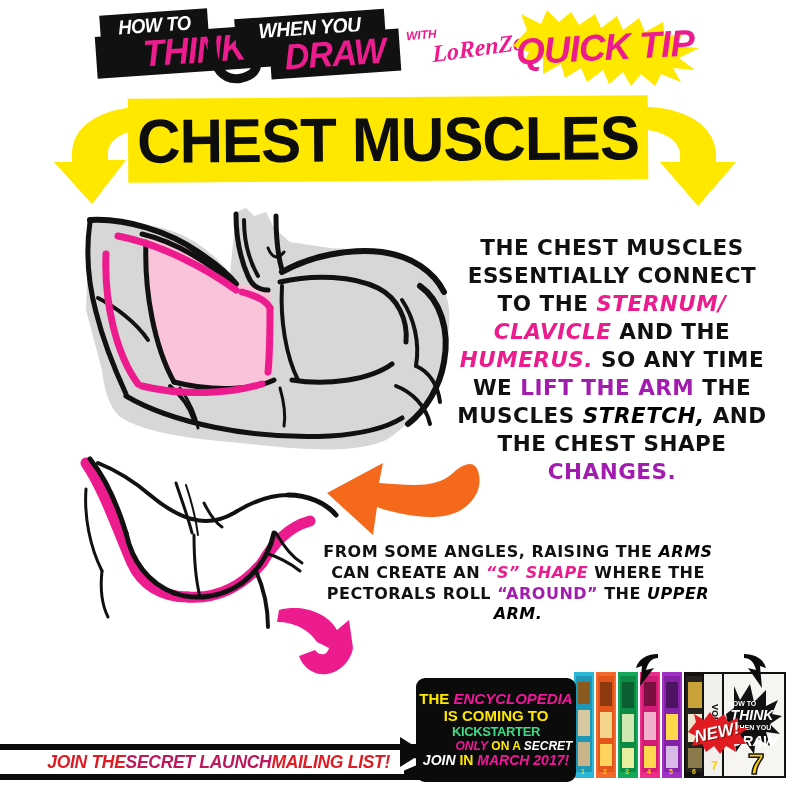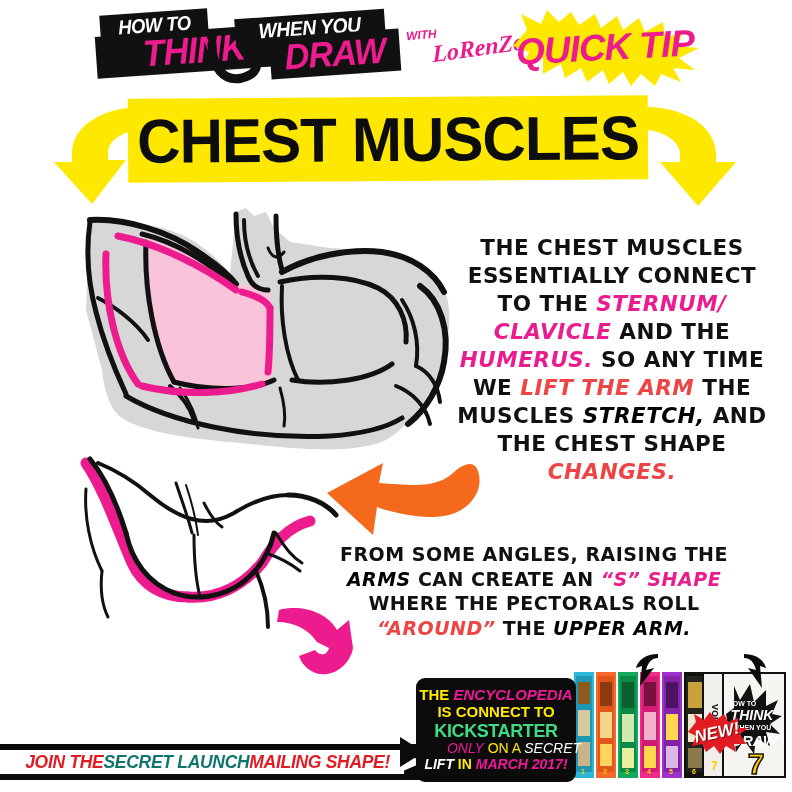--- a/index.html
+++ b/index.html
@@ -121,25 +121,25 @@
     color: #111111;
     text-align: center;
     line-height: 1.30;
     letter-spacing: 0.5px;
   }
   #text-block-1 {
     left: 452px; top: 234px; width: 320px;
     font-size: 21.5px;
   }
   #text-block-2 {
-    left: 336px; top: 542px; width: 396px;
-    font-size: 19px;
+    left: 320px; top: 542px; width: 396px;
+    font-size: 16px;
   }
   .hl-pink   { color: #EC1C8E; font-style: italic; font-weight: 900; }
-  .hl-orange { color: #ef4444; font-style: italic; font-weight: 900; }
+  .hl-orange { color: #a21caf; font-weight: 900; }
   .hl-black  { color: #000000; font-style: italic; font-weight: 900; }
 
   
   #onlyway-badge {
     position: absolute; left: 652px; top: 645px; width: 126px; height: 40px;
     background: #111111; border-radius: 7px;
     display: flex; flex-direction: column; align-items: center; justify-content: center;
     line-height: 1.08; z-index: 9;
   }
   #onlyway-badge .l1 { font-family: "Liberation Sans", sans-serif; font-weight: 900; font-style: italic; font-size: 11.5px; }
@@ -157,22 +157,22 @@
   }
   #promo-lines {
     position: absolute; left: 416px; top: 678px; width: 160px; height: 104px;
     display: flex; flex-direction: column; align-items: center; justify-content: center;
     line-height: 1.12; z-index: 7;
     font-family: "Liberation Sans", sans-serif;
   }
   #promo-lines div { white-space: nowrap; }
   .pl1 { font-size: 15px; font-weight: 900; }
   .pl2 { font-size: 15px; font-weight: 900; }
-  .pl3 { font-size: 18px; font-weight: 900; letter-spacing: -0.4px; }
-  .pl4 { font-size: 14px; font-weight: 400; margin-left: 36px; }
+  .pl3 { font-size: 13px; font-weight: 900; letter-spacing: -0.4px; }
+  .pl4 { font-size: 12px; font-weight: 700; margin-left: 36px; }
   .pl5 { font-size: 14px; font-weight: 900; }
   .c-yellow { color: #FFE800; }
   .c-pink   { color: #F2179A; }
   .c-green  { color: #3DDC84; }
   .c-white  { color: #ffffff; }
   .it { font-style: italic; }
 
   #promo-arrow { position: absolute; left: 398px; top: 735px; width: 28px; height: 34px; z-index: 7; }
 
   #books-row { position: absolute; left: 574px; top: 670px; width: 140px; height: 110px; z-index: 5; }
@@ -199,21 +199,21 @@
   #mail-bar-tip { position: absolute; left: 396px; top: 744px; width: 30px; height: 36px; z-index: 5; }
   #mail-text {
     position: absolute; left: 0px; top: 750px; width: 398px; height: 24px;
     display: flex; align-items: center; justify-content: flex-end;
     padding-right: 8px;
     font-family: "Liberation Sans", sans-serif;
     font-weight: 900; font-style: italic; font-size: 17.5px;
     letter-spacing: -0.3px; z-index: 6; padding-left: 17px;
   }
   .ml-red { color: #E01B22; }
-  .ml-blk { color: #0f766e; }
+  .ml-blk { color: #be185d; }
 </style>
 </head>
 <body>
 
 <div id="page">
 
   <div id="header-row">
 
     <div class="logo-blk logo-howto">
       <span>HOW TO</span>
@@ -413,30 +413,30 @@
     <polygon fill="#E01B22" points="2,20 10,10 8,2 18,8 24,0 30,8 38,2 42,10 52,6 52,16 62,16 54,22 60,32 48,32 50,40 40,34 34,42 28,34 20,40 16,32 6,34 10,24"></polygon>
   </svg>
   <div id="new-burst-text">NEW!</div>
 
   <div id="promo-panel"></div>
   <svg id="promo-arrow" viewBox="0 0 28 34">
     <path fill="#0b0b0b" d="M2 2 L26 17 L2 32 Z"></path>
   </svg>
   <div id="promo-lines">
     <div class="pl1"><span class="c-yellow">THE </span><span class="c-pink it">ENCYCLOPEDIA</span></div>
-    <div class="pl2 c-yellow">IS CONNECT TO</div>
+    <div class="pl2 c-yellow">IS COMING TO</div>
     <div class="pl3 c-green">KICKSTARTER</div>
     <div class="pl4"><span class="c-pink it">ONLY</span><span class="c-yellow"> ON A </span><span class="c-white it">SECRET</span></div>
-    <div class="pl5"><span class="c-white it">LIFT</span><span class="c-yellow"> IN </span><span class="c-pink it">MARCH 2017!</span></div>
+    <div class="pl5"><span class="c-white it">JOIN</span><span class="c-yellow"> IN </span><span class="c-pink it">MARCH 2017!</span></div>
   </div>
 
   <div id="mail-bar-black"></div>
   <div id="mail-bar-white"></div>
   <svg id="mail-bar-tip" viewBox="0 0 30 36">
     <path fill="#ffffff" d="M0 6 L28 18 L0 30 Z"></path>
   </svg>
   <div id="mail-text">
     <span class="ml-red">JOIN THE </span>
       <span class="ml-blk">SECRET LAUNCH </span>
-      <span class="ml-red">MAILING SHAPE!</span>
+      <span class="ml-red">MAILING LIST!</span>
   </div>
 
 </div>
 
 </body></html>

